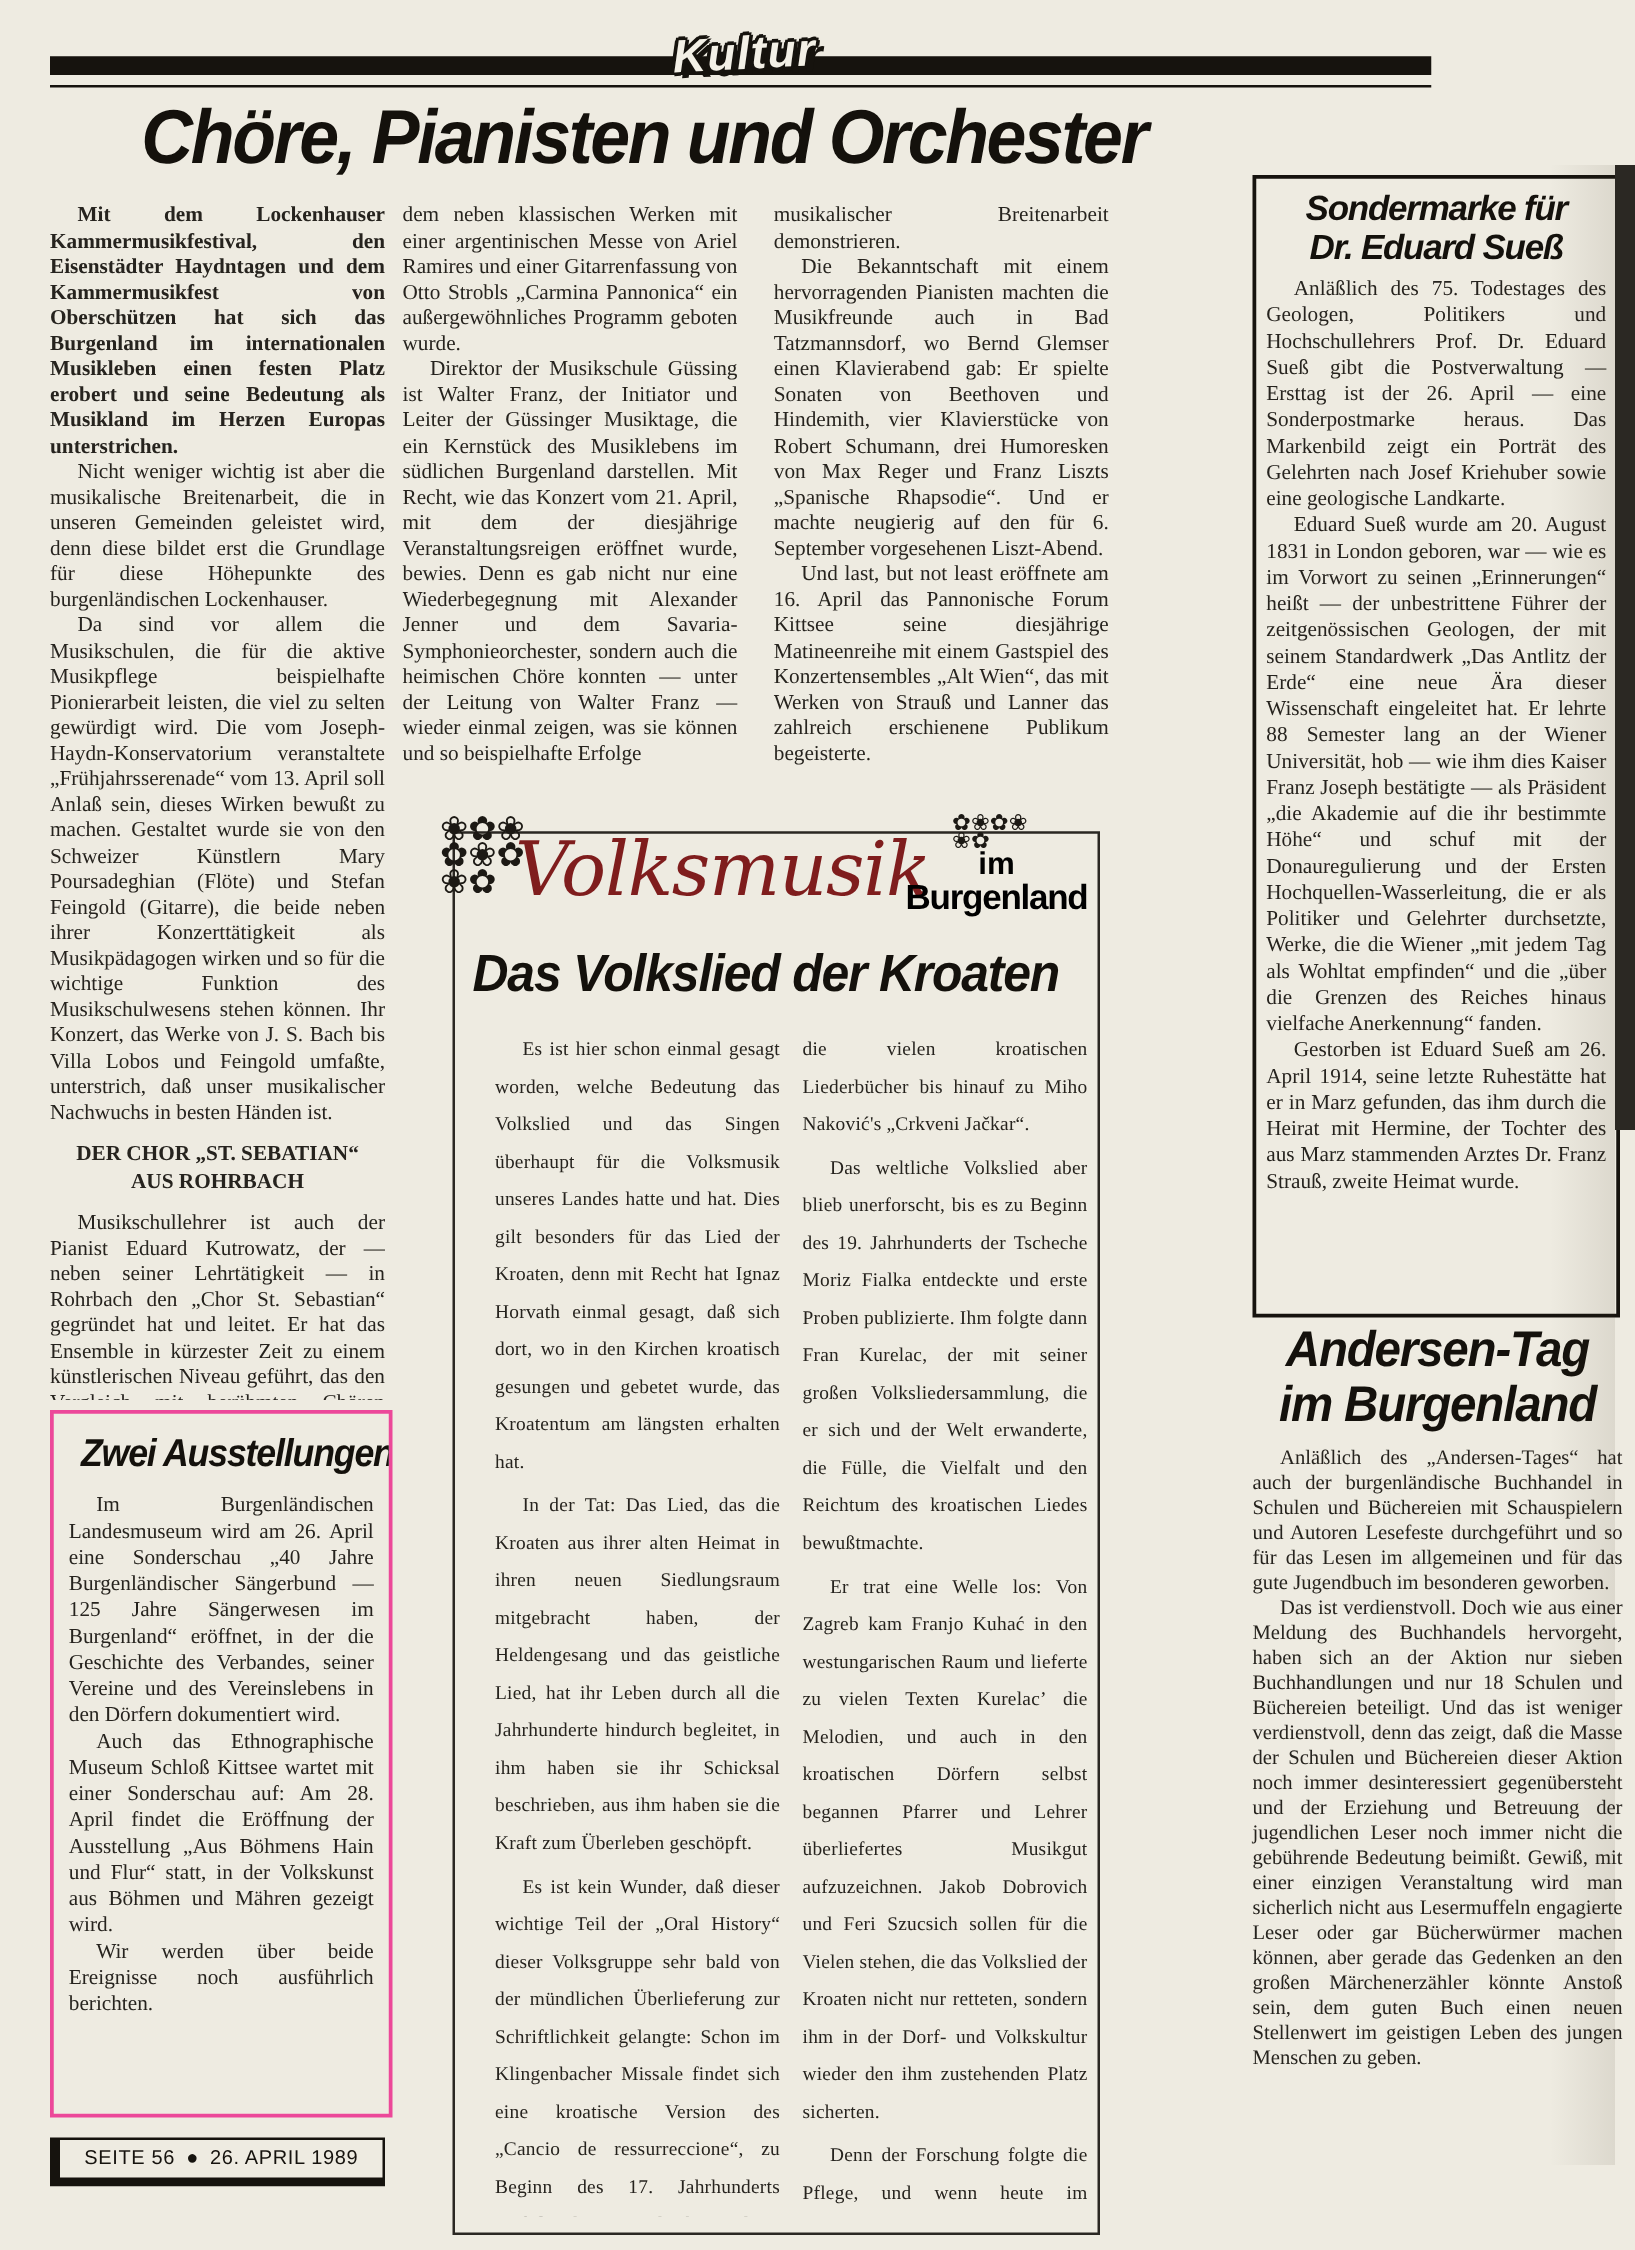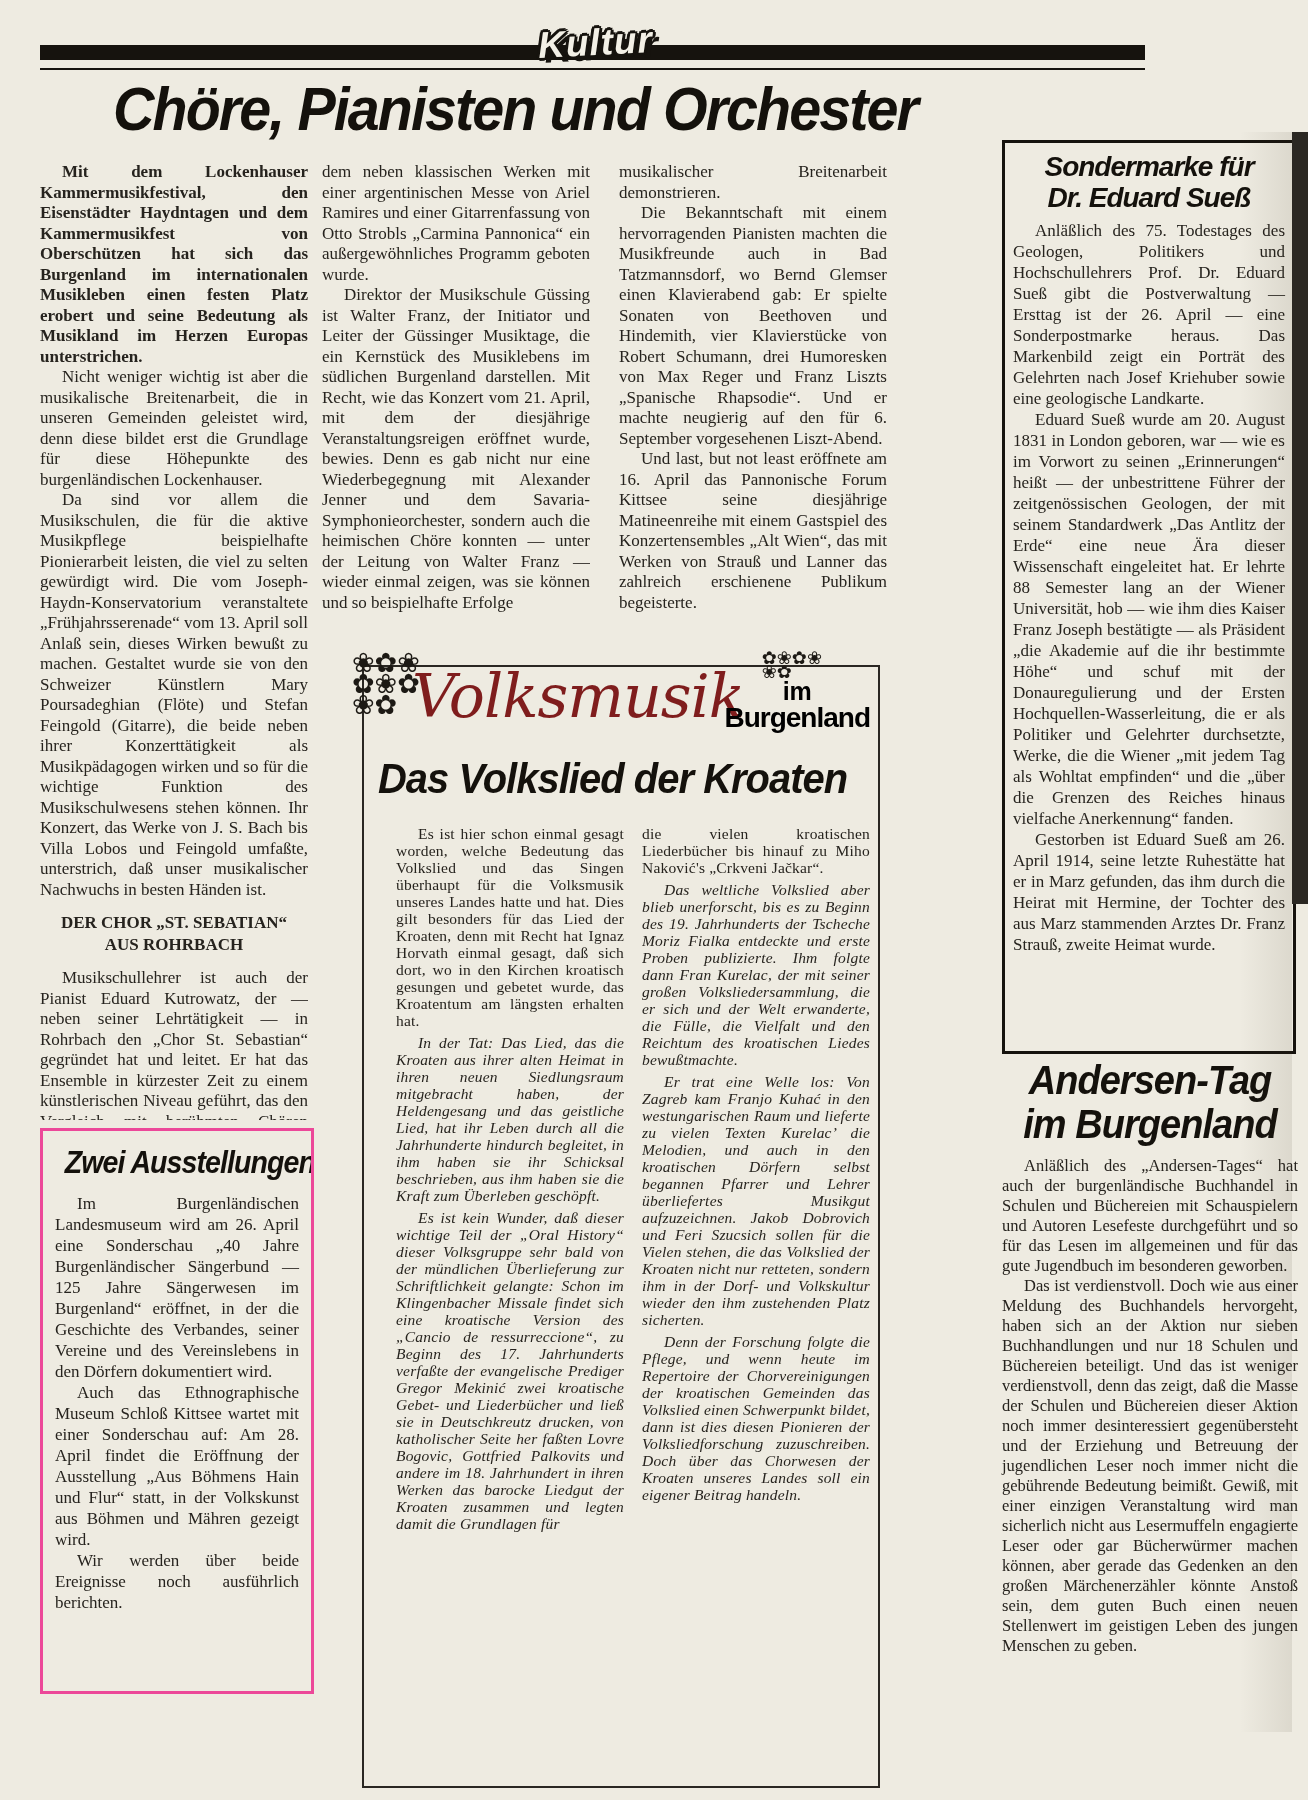--- a/index.html
+++ b/index.html
@@ -47,25 +47,25 @@
     position:absolute; right:8px; top:12px; text-align:center;
     font-family:"Liberation Sans", sans-serif; font-weight:bold; color:#000000; line-height:1.0;
   }
   .vm-small .l1{font-size:25px;}
   .vm-small .l2{font-size:28px; letter-spacing:-1px;}
   .kroaten-title{
     position:absolute; left:14px; top:88px; margin:0; white-space:nowrap;
     font-family:"Liberation Sans", sans-serif; font-weight:bold; font-style:italic;
     font-size:42px; letter-spacing:-1px; color:#14110c; transform:scaleX(.95); transform-origin:left;
   }
-  .vm-col{position:absolute; top:158px; width:228px; height:948px; font-size:15.5px; line-height:17px;
+  .vm-col{position:absolute; top:158px; width:228px; height:948px; font-size:15.5px; line-height:30px;
           letter-spacing:.2px; text-align:justify; hyphens:auto; overflow:hidden;}
   .vm-colA{left:32px;}
   .vm-colB{left:278px;}
-  .vm-col p + p{margin-top:5px;font-style:italic;}
+  .vm-col p + p{margin-top:5px;}
   
   #sondermarke-box{position:absolute; left:1002px; top:140px; width:272px; height:896px;
     border:3px solid #16130e; padding:6px 8px 6px 8px; overflow:hidden;}
   .side-title{margin:2px 0 6px; text-align:center; font-family:"Liberation Sans", sans-serif;
     font-weight:bold; font-style:italic; font-size:28px; line-height:1.12; color:#14110c; letter-spacing:-1px;}
   .boxtext{font-size:17px; line-height:21px; text-align:justify; hyphens:auto;}
   
   #andersen{position:absolute; left:1002px; top:1058px; width:296px;}
   .andersen-title{margin:0 0 10px; text-align:center; font-family:"Liberation Sans", sans-serif;
     font-weight:bold; font-style:italic; font-size:40px; line-height:1.1; letter-spacing:-1px;
@@ -171,17 +171,22 @@
 
   <div id="ausstellungen-box">
     <h2 class="ausstellungen-title">Zwei Ausstellungen</h2>
     <div class="boxtext">
       <p>Im Burgenländischen Landesmuseum wird am 26. April eine Sonderschau „40 Jahre Burgenländischer Sängerbund — 125 Jahre Sängerwesen im Burgenland“ eröffnet, in der die Geschichte des Verbandes, seiner Vereine und des Vereinslebens in den Dörfern dokumentiert wird.</p>
       <p>Auch das Ethnographische Museum Schloß Kittsee wartet mit einer Sonderschau auf: Am 28. April findet die Eröffnung der Ausstellung „Aus Böhmens Hain und Flur“ statt, in der Volkskunst aus Böhmen und Mähren gezeigt wird.</p>
       <p>Wir werden über beide Ereignisse noch ausführlich berichten.</p>
     </div>
   </div>
 
+  <div id="footer-box">
+    <span>SEITE 56</span>
+    <span>●</span>
+    <span>26. APRIL 1989</span>
+  </div>
 
   <div id="right-fade"></div>
   <div id="right-edge"></div>
 
 </div>
 
 </body></html>

